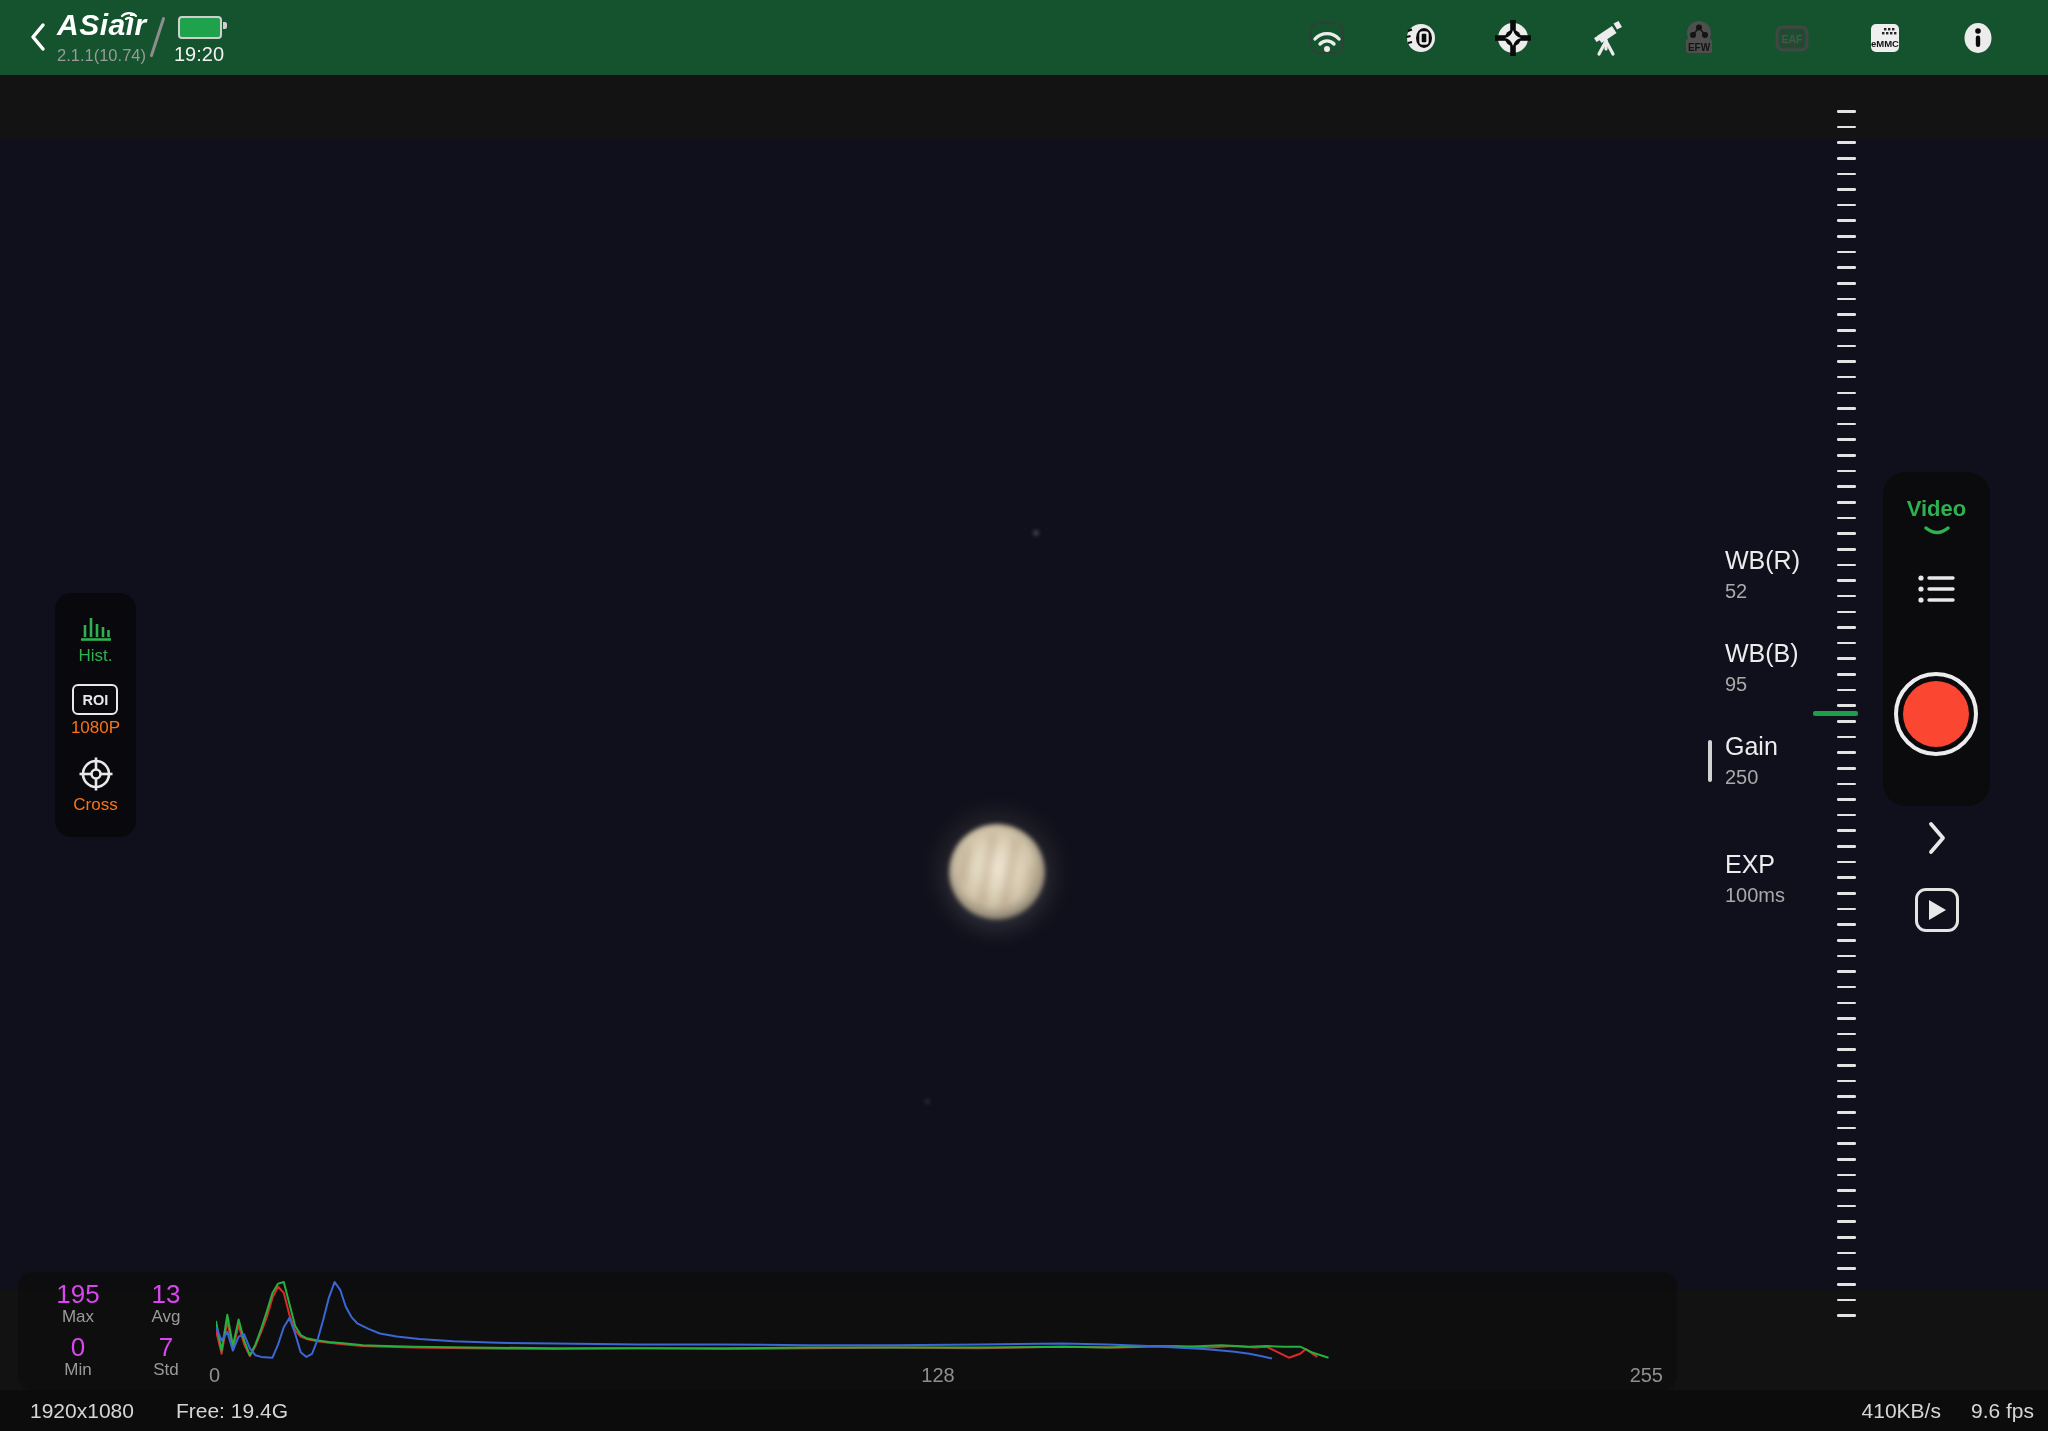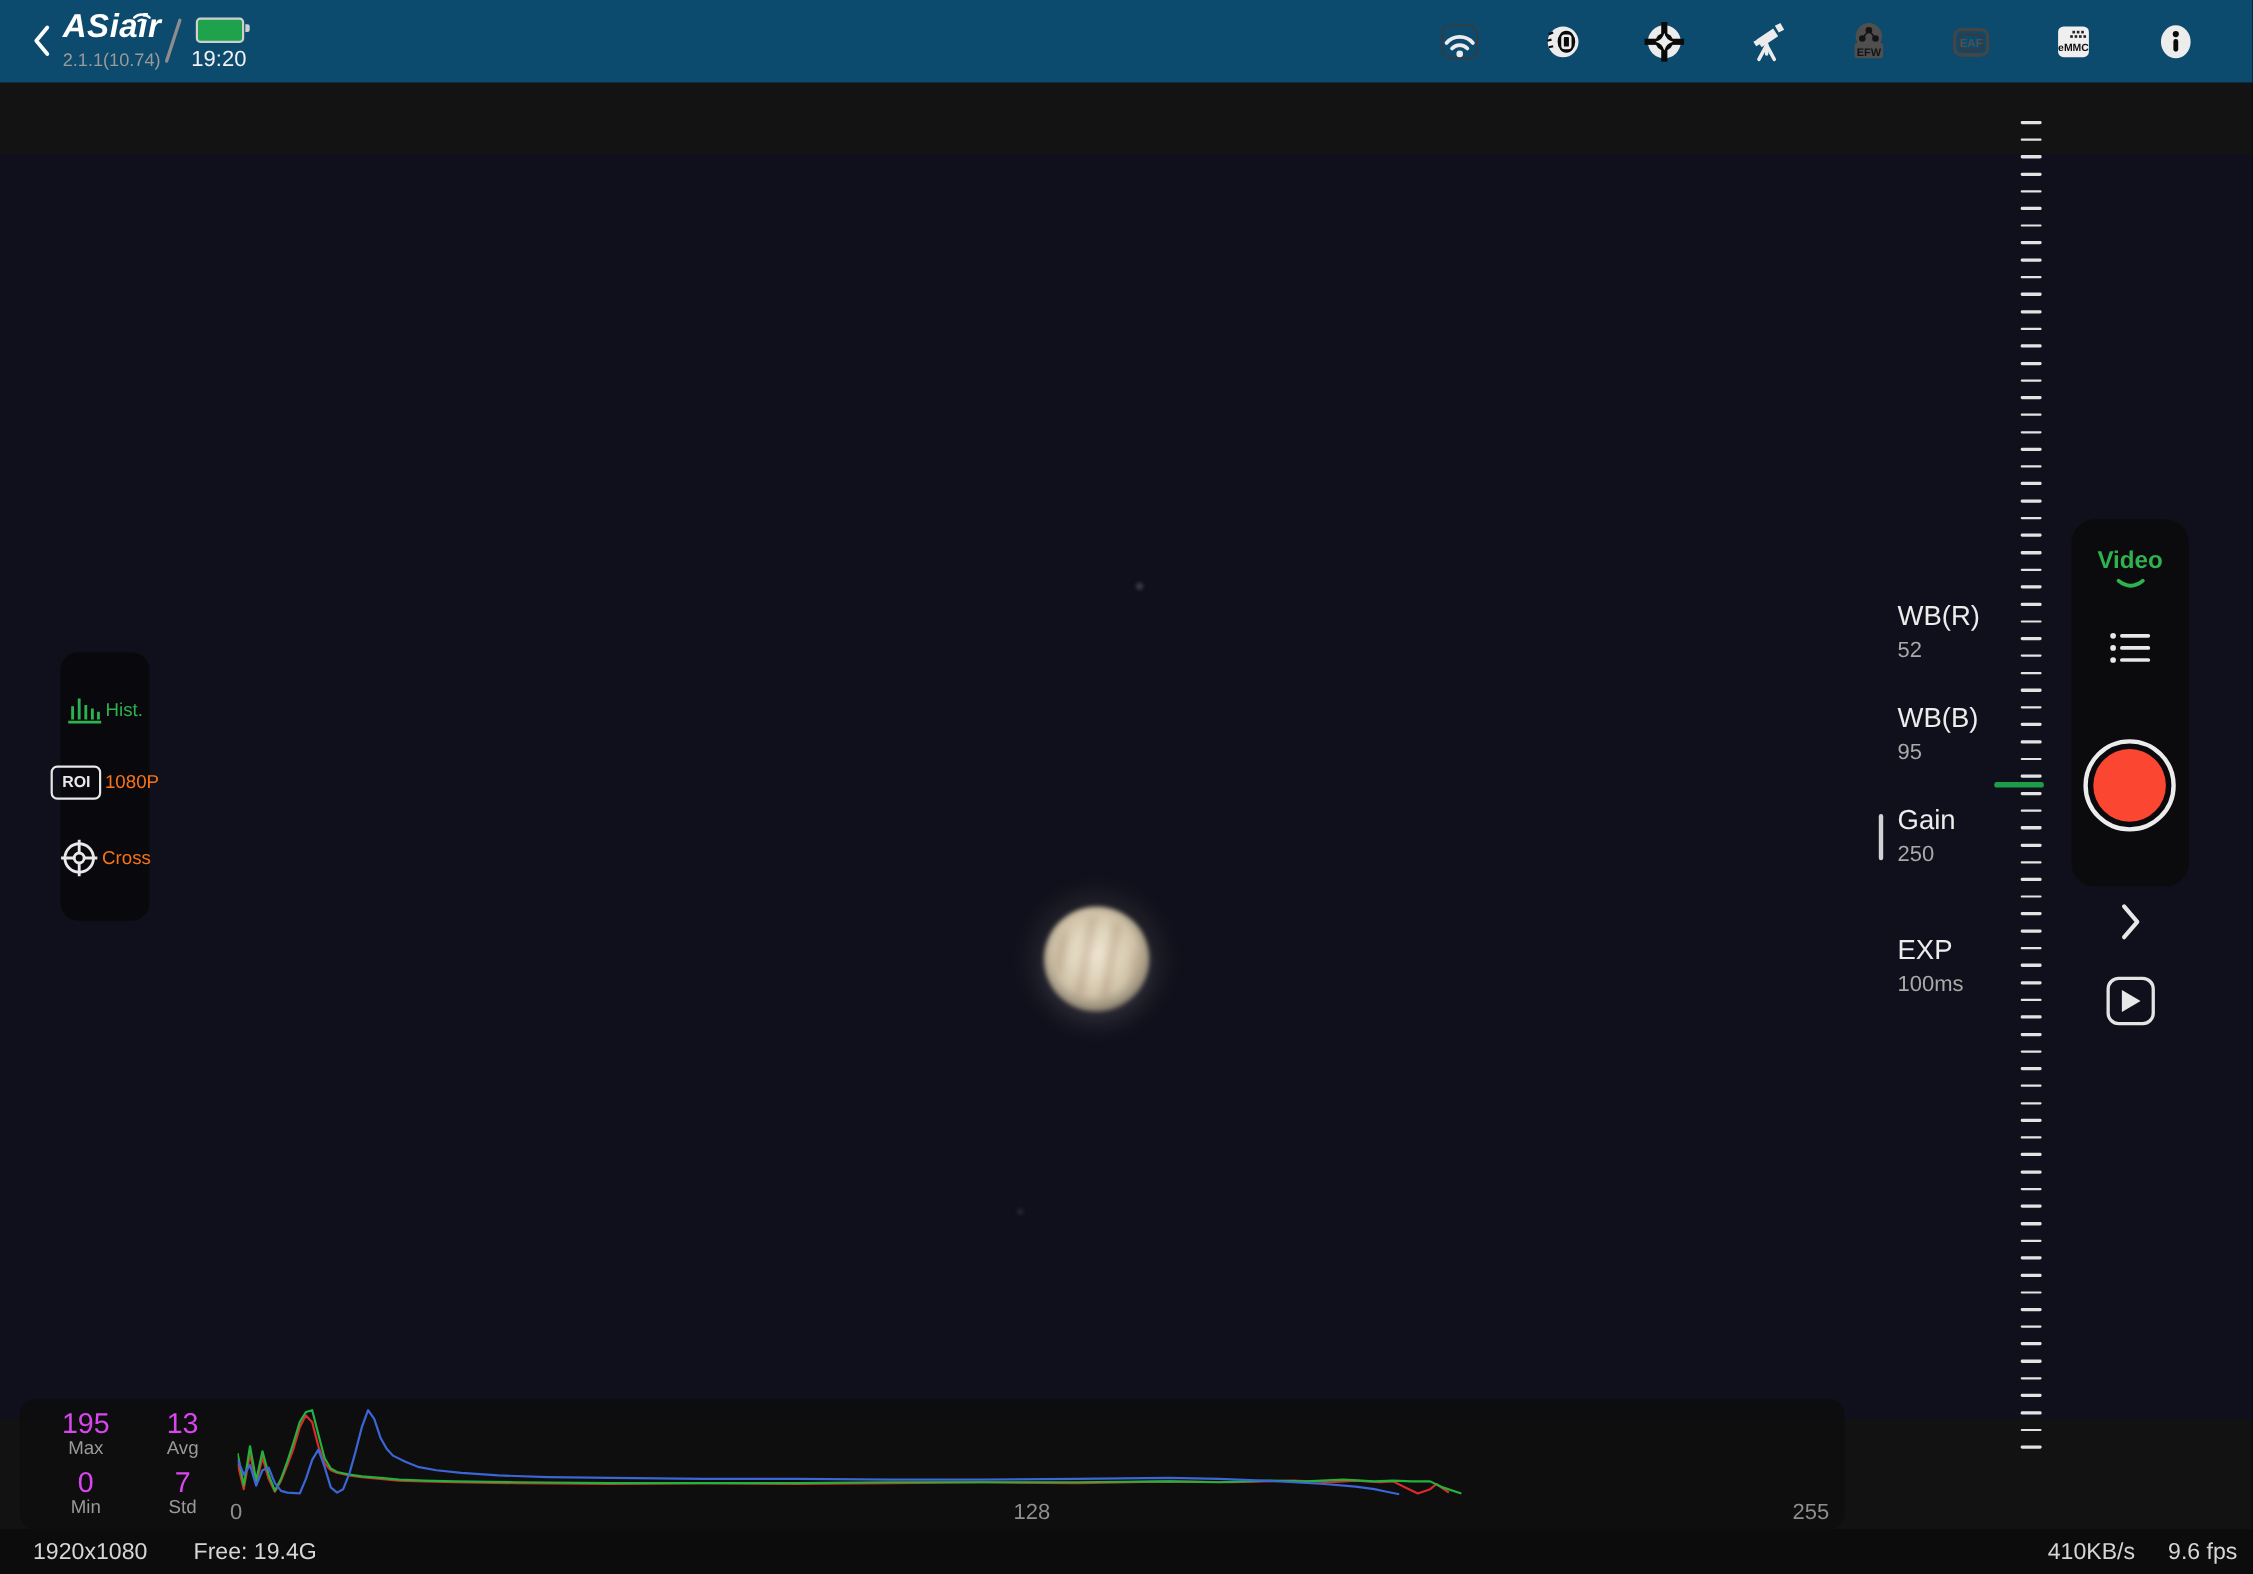--- a/index.html
+++ b/index.html
@@ -1,20 +1,20 @@
 <!DOCTYPE html>
 <html><head>
 <meta charset="utf-8">
 <style>
   html,body{margin:0;padding:0;background:#000;}
   .app{position:relative;width:2048px;height:1431px;overflow:hidden;
        font-family:"Liberation Sans",sans-serif;background:#0a0a0a;color:#e8e8e8;
        -webkit-font-smoothing:antialiased;}
   
-  .topbar{position:absolute;left:0;top:0;width:2048px;height:75px;background:#0c4a6e;}
+  .topbar{position:absolute;left:0;top:0;width:2048px;height:75px;background:#14532d;}
   .band-top{position:absolute;left:0;top:75px;width:2048px;height:65px;background:#131313;}
   .sky{position:absolute;left:0;top:140px;width:2048px;height:1150px;background:#10101c;}
   .band-bottom{position:absolute;left:0;top:1290px;width:2048px;height:100px;background:#121212;}
   .statusbar{position:absolute;left:0;top:1390px;width:2048px;height:41px;background:#0c0c0c;
              display:flex;align-items:center;font-size:21px;color:#d6d6d6;}
   
   .back-btn{position:absolute;left:28px;top:21px;width:22px;height:32px;cursor:pointer;}
   .logo{position:absolute;left:57px;top:8px;font-size:30px;font-weight:800;font-style:italic;
         letter-spacing:0.5px;color:#fff;}
   .logo-arcs{position:absolute;left:118px;top:6px;}
@@ -40,21 +40,21 @@
                 rgba(0,0,0,0) 14px 23px);
      filter:blur(3px);}
   .moon-a{position:absolute;left:1031px;top:388px;width:10px;height:10px;border-radius:50%;
      background:radial-gradient(circle,rgba(110,115,140,0.55),rgba(0,0,0,0) 70%);filter:blur(1.5px);}
   .moon-b{position:absolute;left:923px;top:957px;width:9px;height:9px;border-radius:50%;
      background:radial-gradient(circle,rgba(90,95,115,0.35),rgba(0,0,0,0) 70%);filter:blur(1.5px);}
   
   .left-panel{position:absolute;left:55px;top:593px;width:81px;height:244px;
       background:rgba(8,8,10,0.80);border-radius:16px;display:flex;flex-direction:column;
       align-items:center;justify-content:space-evenly;padding:4px 0;box-sizing:border-box;}
-  .tool{display:flex;flex-direction:row;align-items:center;gap:3px;cursor:pointer;}
+  .tool{display:flex;flex-direction:column;align-items:center;gap:3px;cursor:pointer;}
   .tool-label{font-size:17px;color:#f97316;}
   .tool-label.green{color:#2eb14e;}
   .roi-box{width:42px;height:27px;border:2.5px solid #e8e8e8;border-radius:6px;
       display:flex;align-items:center;justify-content:center;font-size:14.5px;font-weight:bold;color:#e8e8e8;}
   
   .param{position:absolute;left:1725px;width:170px;cursor:pointer;}
   .param .p-label{font-size:25px;color:#ececec;}
   .param .p-value{font-size:20px;color:#a9a9a9;margin-top:5px;}
   .gain-bar{position:absolute;left:1708px;top:740px;width:4px;height:42px;background:#d2d2d2;border-radius:2px;}
   

